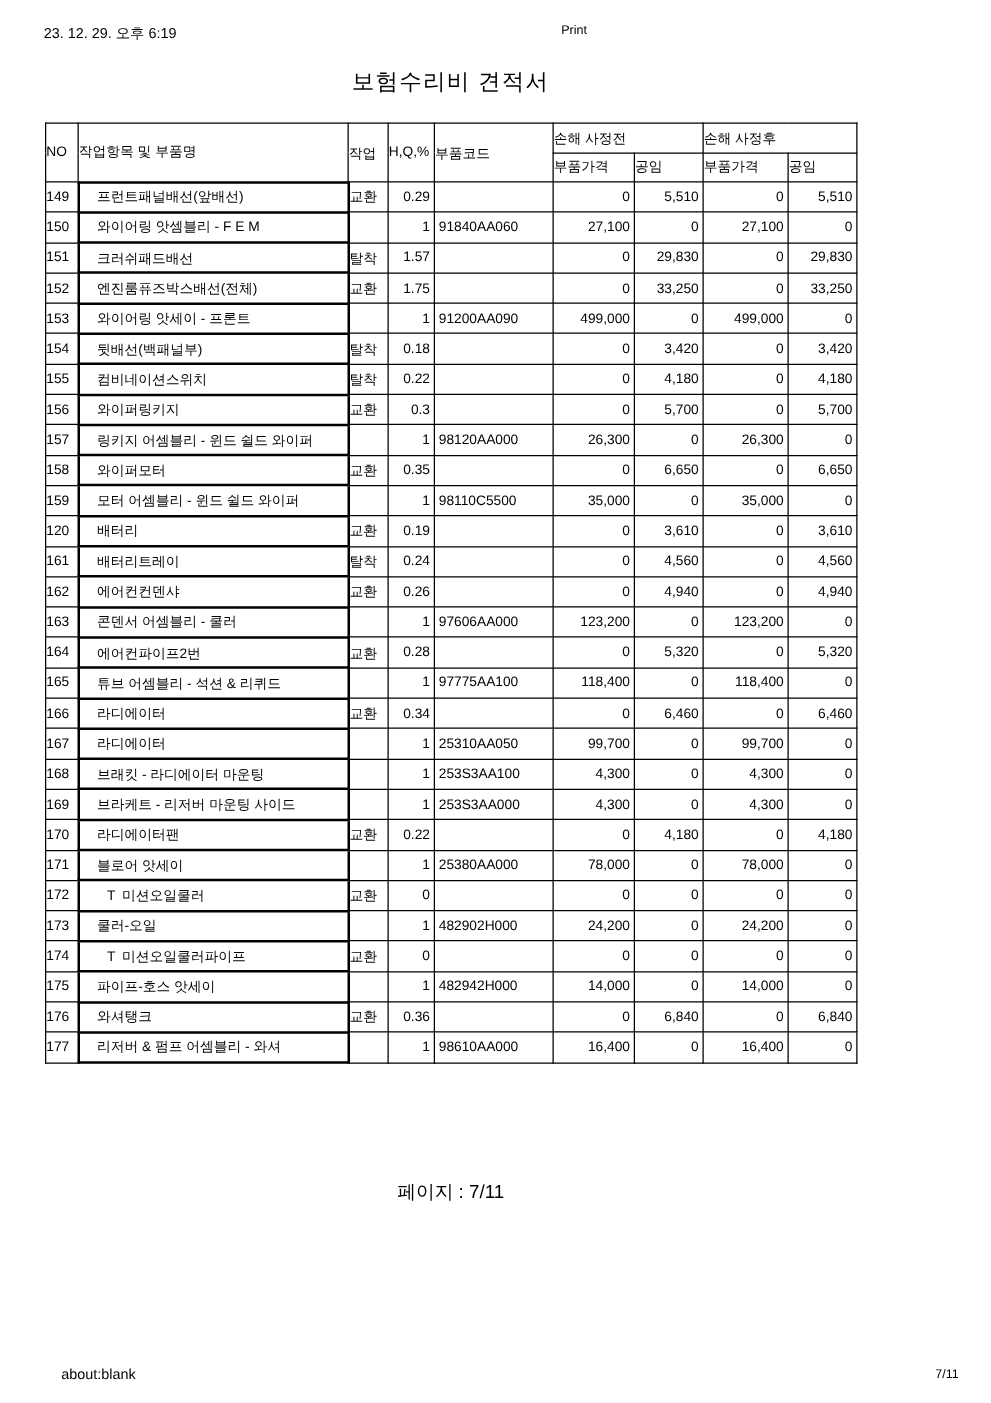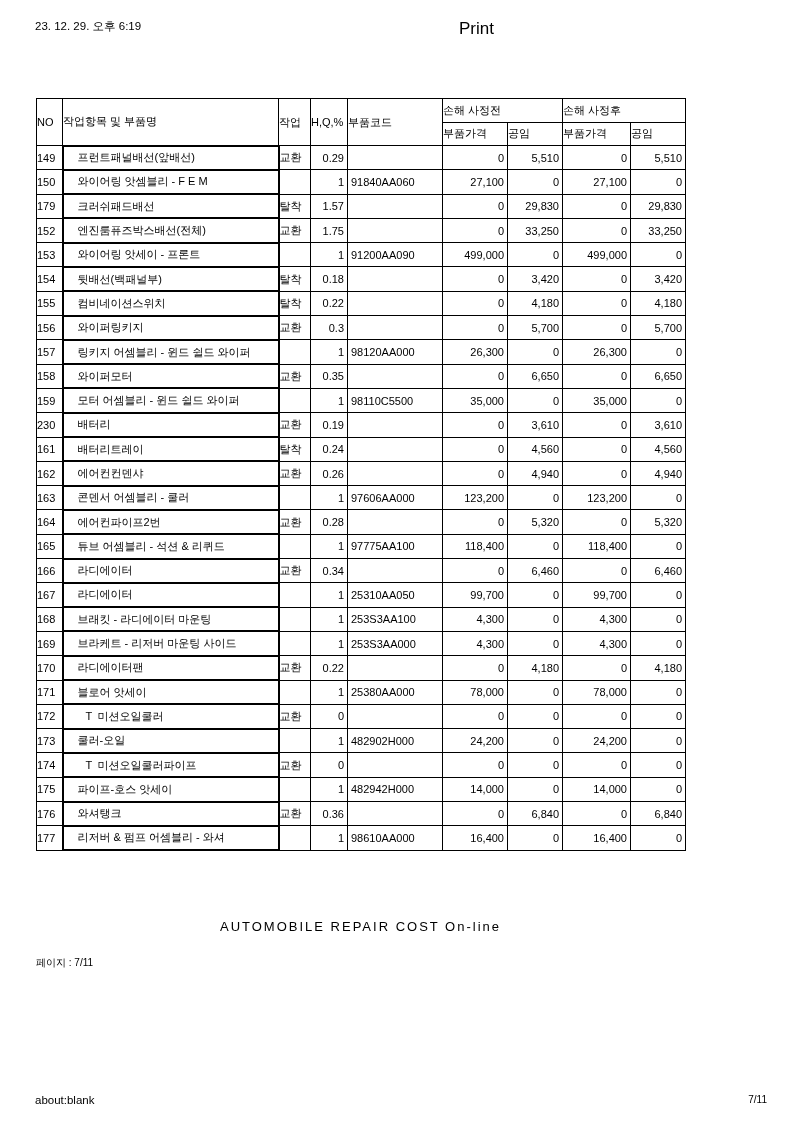--- a/index.html
+++ b/index.html
@@ -2,21 +2,21 @@
 <html lang="ko"><head>
 <meta charset="utf-8">
 <style>
   html,body { margin:0; padding:0; background:#ffffff; }
   .page {
     position:relative; width:793px; height:1122px; background:#fff;
     font-family:"Liberation Sans","DejaVu Sans",sans-serif; color:#000;
     overflow:hidden;
   }
   .print-date { position:absolute; left:35px; top:19px; font-size:11.5px; }
-  .print-doc-title { position:absolute; left:459px; top:19px; font-size:17px; }
+  .print-doc-title { position:absolute; left:449px; top:19px; font-size:10px; }
   .doc-title {
     position:absolute; left:36px; top:53px; width:649px; margin:0;
     text-align:center; font-size:18px; font-weight:400; letter-spacing:1px;
   }
   table.estimate {
     position:absolute; left:36px; top:98px; width:649px;
     border-collapse:collapse; table-layout:fixed;
   }
   .estimate th, .estimate td {
     border:1px solid #000; font-size:11px; font-weight:normal;
@@ -33,36 +33,36 @@
   .disclaimer {
     position:absolute; left:36px; top:867px; width:641px; height:40px;
     border:1.5px solid #000; box-sizing:border-box; padding:6px 9px;
     font-size:11.5px;
   }
   .svc-title {
     position:absolute; left:36px; top:919px; width:649px; text-align:center;
     font-size:13px; letter-spacing:2px;
   }
   .page-label {
-    position:absolute; left:36px; top:944px; width:649px; 
-    font-size:10px;
-    margin-top:12px;
-  }
-  .bf-left  { position:absolute; left:35px;  top:1094px; font-size:11.5px; }
+    position:absolute; left:36px; top:944px; width:649px; text-align:center;
+    font-size:15px;
+  }
+  .bf-left  { position:absolute; left:49px;  top:1094px; font-size:11.5px; }
   .bf-right { position:absolute; right:26px; top:1094px; font-size:10px; }
   .watermark { position:absolute; right:1px; top:1157px; font-size:11px; color:#b4b4b4; }
 </style>
 </head>
 <body>
 
 <div class="page">
 
   <div class="print-date">23. 12. 29. 오후 6:19</div>
   <div class="print-doc-title">Print</div>
 
+  <h1 class="doc-title">보험수리비 견적서</h1>
 
   <table class="estimate">
     <colgroup>
       <col style="width:26px">
         <col style="width:216px">
         <col style="width:32px">
       <col style="width:37px">
         <col style="width:95px">
         <col style="width:65px">
       <col style="width:55px">
@@ -105,21 +105,21 @@
       <td class="work"></td>
       <td class="hq">1</td>
       <td class="code">91840AA060</td>
       <td class="money">27,100</td>
       <td class="money">0</td>
       <td class="money">27,100</td>
       <td class="money">0</td>
     </tr>
 
     <tr>
-      <td class="no">179</td>
+      <td class="no">151</td>
       <td class="name"><span class="nm">크러쉬패드배선</span></td>
       <td class="work">탈착</td>
       <td class="hq">1.57</td>
       <td class="code"></td>
       <td class="money">0</td>
       <td class="money">29,830</td>
       <td class="money">0</td>
       <td class="money">29,830</td>
     </tr>
 
@@ -213,21 +213,21 @@
       <td class="work"></td>
       <td class="hq">1</td>
       <td class="code">98110C5500</td>
       <td class="money">35,000</td>
       <td class="money">0</td>
       <td class="money">35,000</td>
       <td class="money">0</td>
     </tr>
 
     <tr>
-      <td class="no">230</td>
+      <td class="no">120</td>
       <td class="name"><span class="nm">배터리</span></td>
       <td class="work">교환</td>
       <td class="hq">0.19</td>
       <td class="code"></td>
       <td class="money">0</td>
       <td class="money">3,610</td>
       <td class="money">0</td>
       <td class="money">3,610</td>
     </tr>
 
@@ -431,20 +431,19 @@
       <td class="code">98610AA000</td>
       <td class="money">16,400</td>
       <td class="money">0</td>
       <td class="money">16,400</td>
       <td class="money">0</td>
     </tr>
   </tbody>
   </table>
 
 
-  <div class="svc-title">AUTOMOBILE REPAIR COST On-line</div>
   <div class="page-label">페이지 : 7/11</div>
 
   <div class="bf-left">about:blank</div>
   <div class="bf-right">7/11</div>
   <div class="watermark">2023-12-29 18:19:08 R70254</div>
 
 </div>
 
 </body></html>

